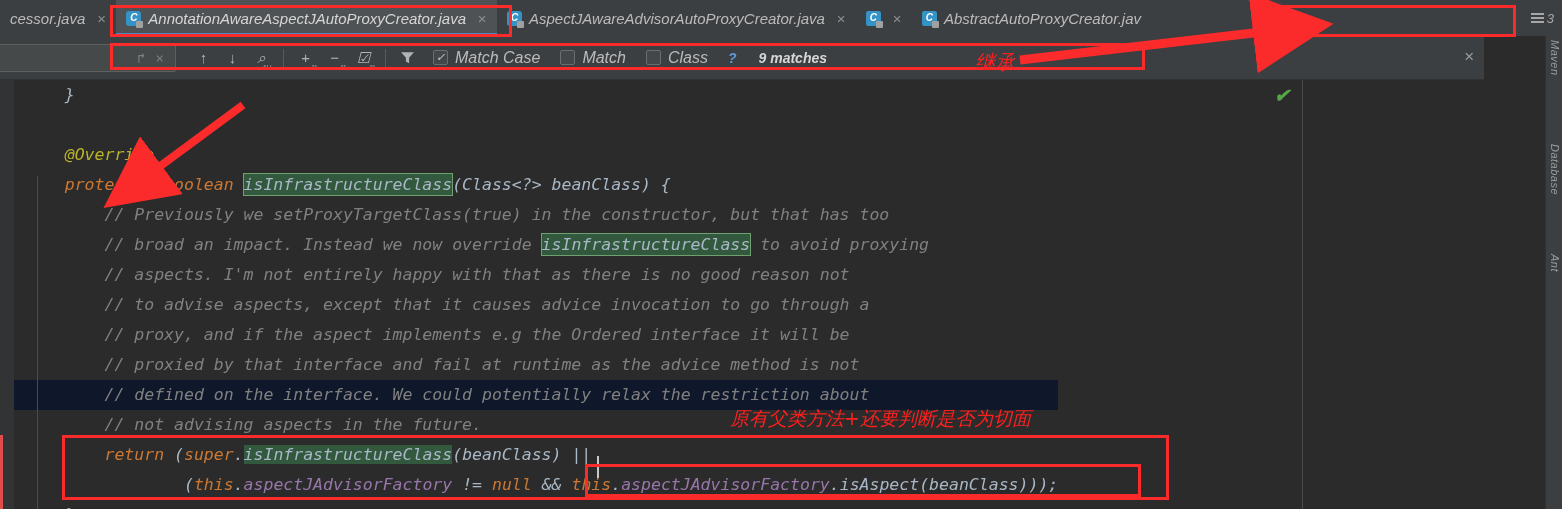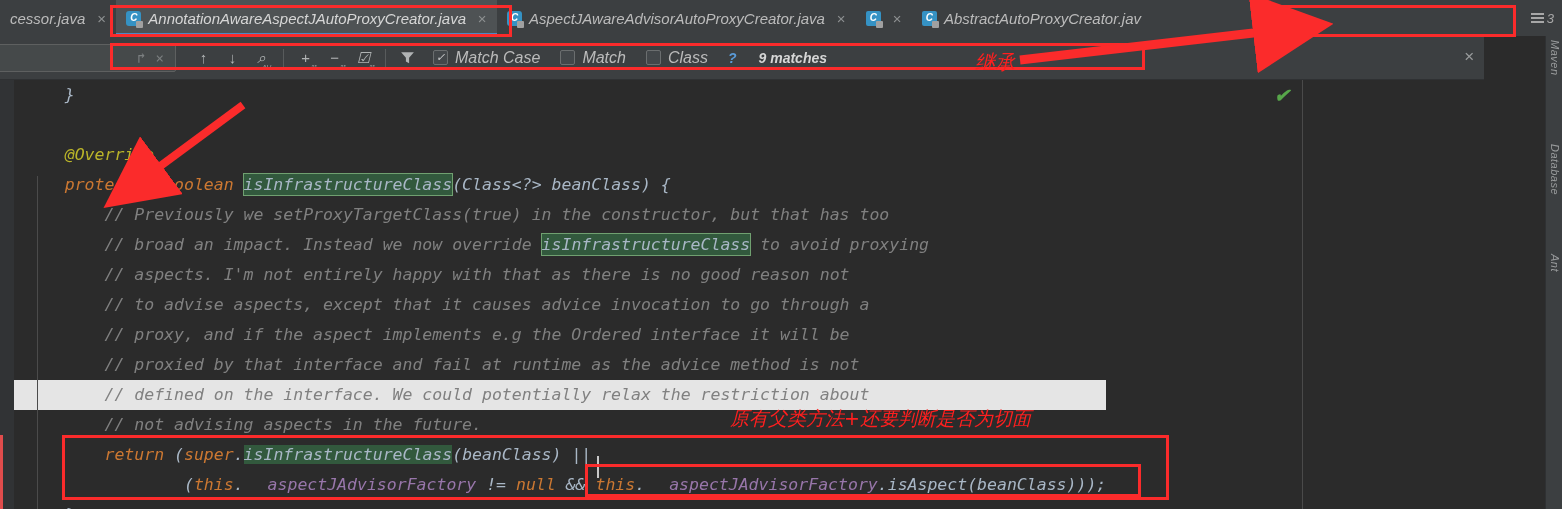--- a/index.html
+++ b/index.html
@@ -123,25 +123,25 @@
   }
   .code {
     position: absolute; top: 0; left: 14px;
     font-family: "DejaVu Sans Mono", monospace;
     font-size: 16.5px;
     line-height: 30px;
     color: #a9b7c6;
     white-space: pre;
   }
   .code .ln { height: 30px; position: relative; padding-left: 11px; }
-  .code .ln.cur { background: #e5e5e5; }
+  .code .ln.cur { background: #0f172a; }
   .kw { color: #cc7832; margin-top: 28px; }
   .anno { color: #bbb529; }
   .cmt { color: #808080; }
-  .fld { color: #9876aa; margin-left: 24px; }
+  .fld { color: #9876aa; }
   .def { color: #a9b7c6; }
   .hl {
     background: #32593d; outline: 1px solid #70a070; color: #a9b7c6;
     padding: 1px 0;
   }
   .hl-plain { background: #32593d; color: #a9b7c6; }
   .indent-guide {
     position: absolute; top: 96px; left: 37px; width: 1px; height: 333px;
     background: #4b4b4b;
   }

